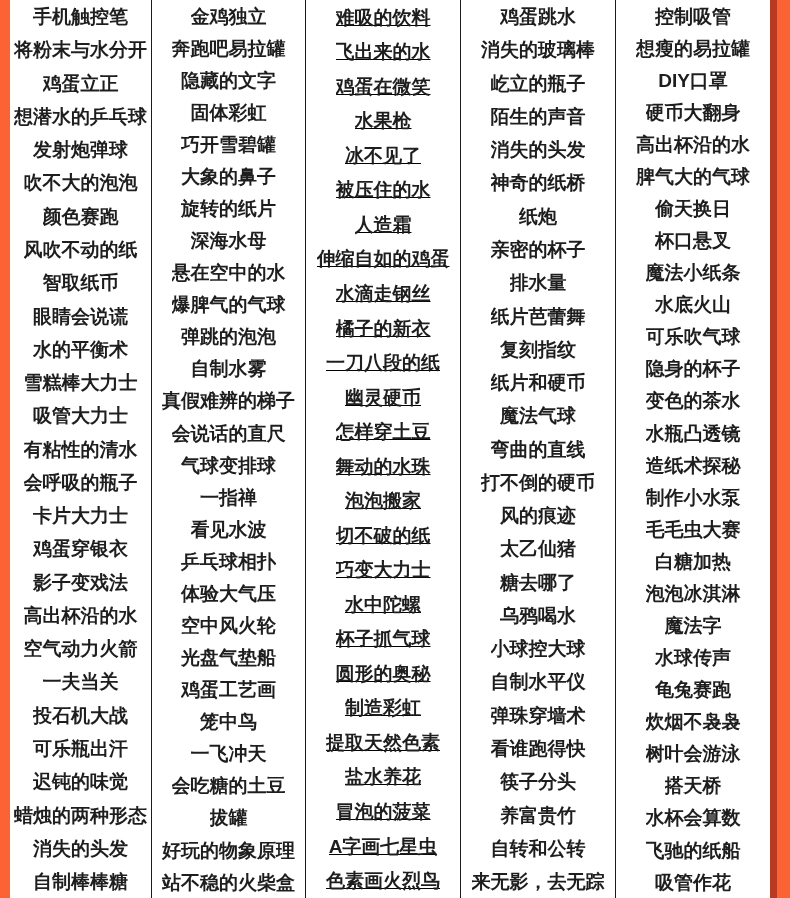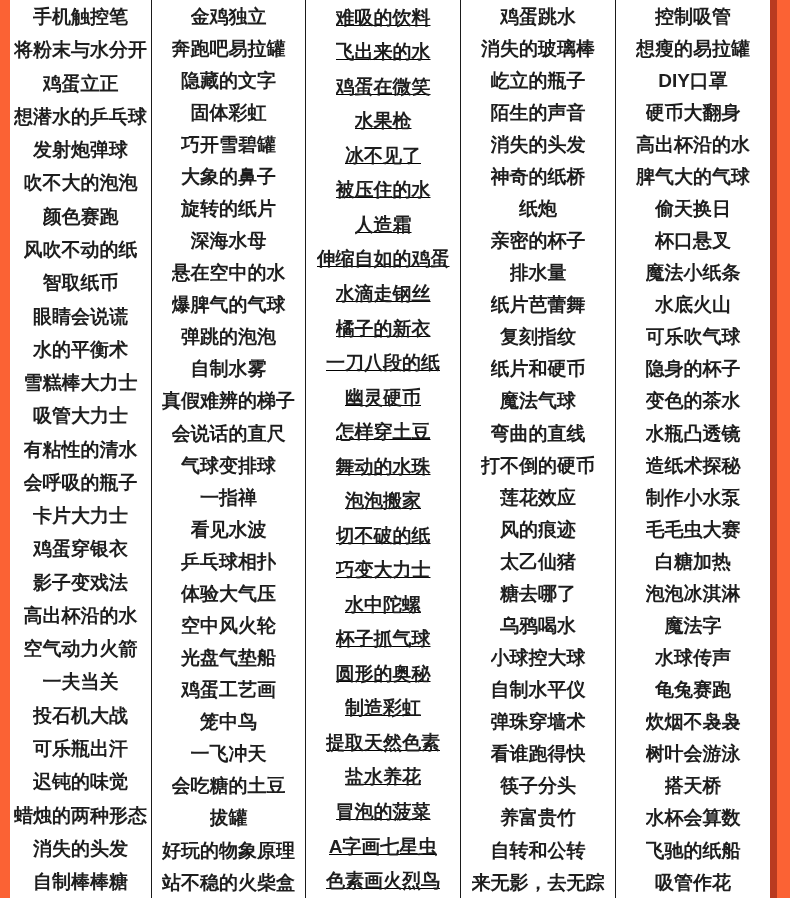--- a/index.html
+++ b/index.html
@@ -163,21 +163,20 @@
       <div class="cell">神奇的纸桥</div>
       <div class="cell">纸炮</div>
       <div class="cell">亲密的杯子</div>
       <div class="cell">排水量</div>
       <div class="cell">纸片芭蕾舞</div>
       <div class="cell">复刻指纹</div>
       <div class="cell">纸片和硬币</div>
       <div class="cell">魔法气球</div>
       <div class="cell">弯曲的直线</div>
       <div class="cell">打不倒的硬币</div>
-      <div class="cell">莲花效应</div>
       <div class="cell">风的痕迹</div>
       <div class="cell">太乙仙猪</div>
       <div class="cell">糖去哪了</div>
       <div class="cell">乌鸦喝水</div>
       <div class="cell">小球控大球</div>
       <div class="cell">自制水平仪</div>
       <div class="cell">弹珠穿墙术</div>
       <div class="cell">看谁跑得快</div>
       <div class="cell">筷子分头</div>
       <div class="cell">养富贵竹</div>

